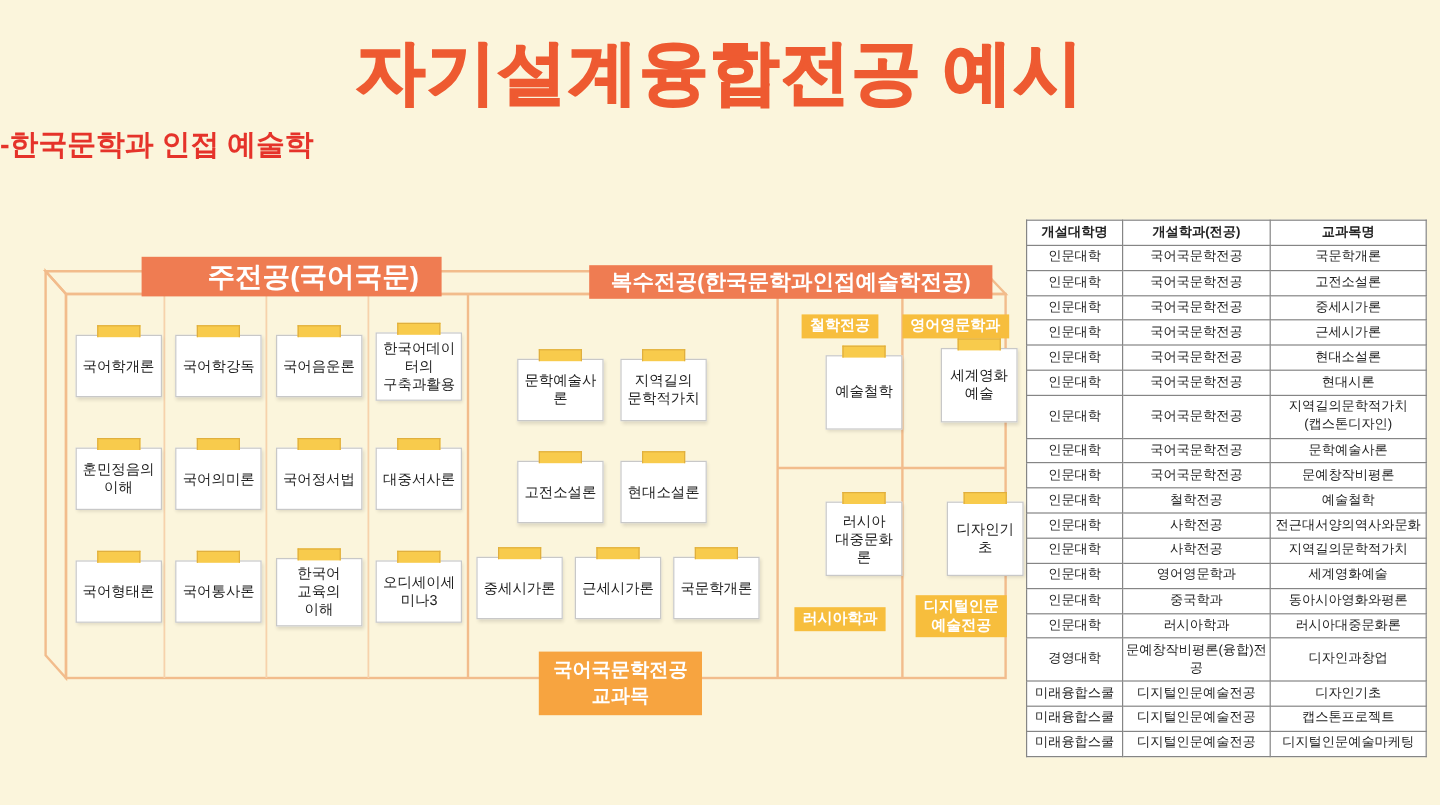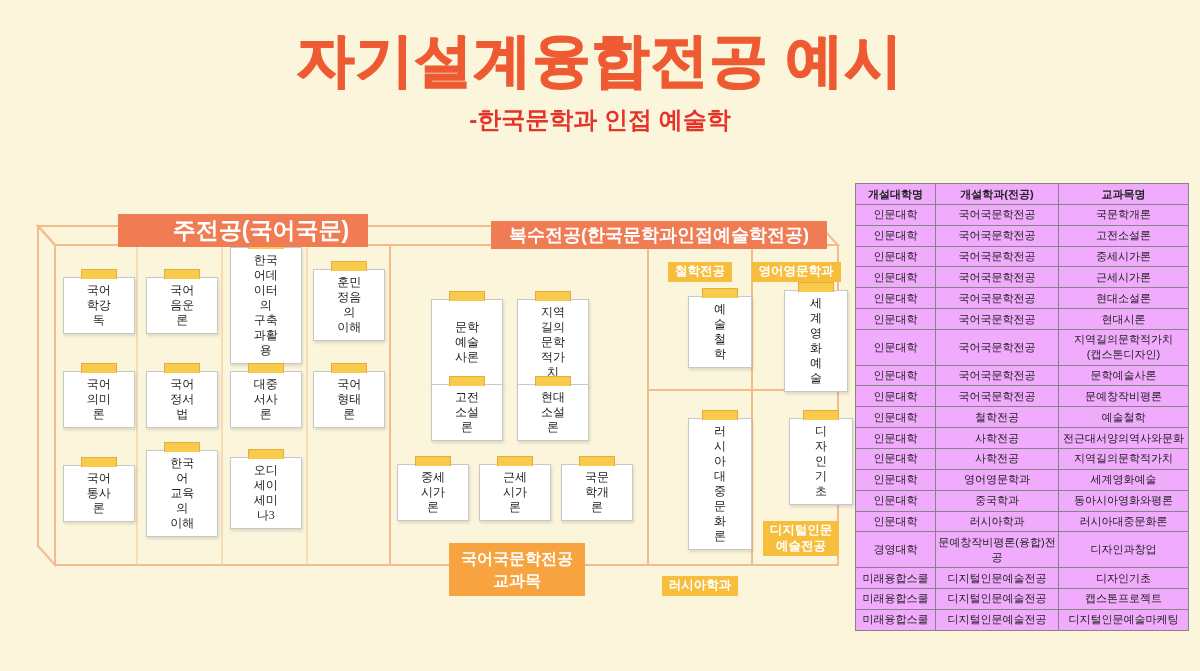--- a/index.html
+++ b/index.html
@@ -9,21 +9,21 @@
     font-family:"Liberation Sans", sans-serif;
   }
   
   #page-title {
     position:absolute; top:22px; left:0; width:100%; margin:0;
     text-align:center; font-size:58px; font-weight:900; color:#EE5A31;
     letter-spacing:1px; -webkit-text-stroke:1.5px #EE5A31;
   }
   #page-subtitle {
     position:absolute; top:104px; left:0; width:100%; margin:0;
-    text-align:center; font-size:24px; font-weight:800; color:#E5332A;
+    font-size:24px; font-weight:800; color:#E5332A;
   }
   
   #shelf-box { position:absolute; left:30px; top:218px; }
   
   .badge {
     position:absolute; background:#EF7C52; color:#fff; font-weight:700;
     display:flex; align-items:center; justify-content:center; z-index:3;
   }
   #main-major-header   { left:118px; top:214px; width:214px; height:33px; font-size:23px;padding-left:36px; }
   #double-major-header { left:457px; top:221px; width:336px; height:28px; font-size:18px;margin-left:34px; }
@@ -31,21 +31,21 @@
   #main-major-grid {
     position:absolute; left:57px; top:258px; width:334px; height:282px;
     display:grid; grid-template-columns:repeat(4,1fr); grid-template-rows:repeat(3,1fr);
     justify-items:center; align-items:center; z-index:2;
   }
   
   .card {
     position:relative; width:72px; min-height:52px; background:#fff;
     border:1px solid #c8c8c8; box-shadow:1px 2px 3px rgba(0,0,0,0.12);
     display:flex; align-items:center; justify-content:center;
-    padding:5px 20px; box-sizing:border-box; z-index:2;font-family:Liberation Serif, serif;
+    padding:5px 2px; box-sizing:border-box; z-index:2;
   }
   .card-tab {
     position:absolute; top:-9px; left:50%; transform:translateX(-50%);
     width:34px; height:9px; background:#F8CB4C; border:1px solid #E0AF3E; border-bottom:none;
   }
   .card-label {
     font-size:12px; line-height:1.25; text-align:center; color:#222;
     white-space:pre-line; word-break:break-all;
   }
   
@@ -68,21 +68,21 @@
   .footer-badge {
     position:absolute; background:#F7A440; color:#fff; font-weight:700;
     font-size:16px; line-height:1.35; text-align:center; white-space:pre-line;
     padding:5px 12px; z-index:4;
   }
   #dm-footer    { left:449px; top:543px; }
   #other-footer { left:664px; top:541px; }
   
   #course-table {
     position:absolute; left:855px; top:183px; width:333px;
-    border-collapse:collapse; background:#f0abfc; font-size:11px; color:#222;
+    border-collapse:collapse; background:#ffffff; font-size:11px; color:#222;
     table-layout:fixed; border:1.5px solid #777;
   }
   #course-table th, #course-table td {
     border:1px solid #858585; text-align:center; vertical-align:middle;
     padding:2.5px 1px; white-space:pre-line; line-height:1.35;
   }
   #course-table th { font-weight:700; }
 </style>
 </head>
 <body>
@@ -104,20 +104,24 @@
     <line x1="722" y1="27" x2="722" y2="347" stroke="#F2BC8C" stroke-width="2"></line>
     <line x1="618" y1="172" x2="808" y2="172" stroke="#F2BC8C" stroke-width="2"></line>
   </svg>
 
   <div class="badge" id="main-major-header">주전공(국어국문)</div>
   <div class="badge" id="double-major-header">복수전공(한국문학과인접예술학전공)</div>
 
   <div id="main-major-grid">
       <div class="card">
         <span class="card-tab"></span>
+        <span class="card-label">국어학개론</span>
+      </div>
+      <div class="card">
+        <span class="card-tab"></span>
         <span class="card-label">국어학강독</span>
       </div>
       <div class="card">
         <span class="card-tab"></span>
         <span class="card-label">국어음운론</span>
       </div>
       <div class="card">
         <span class="card-tab"></span>
         <span class="card-label">한국어데이터의
 구축과활용</span>

